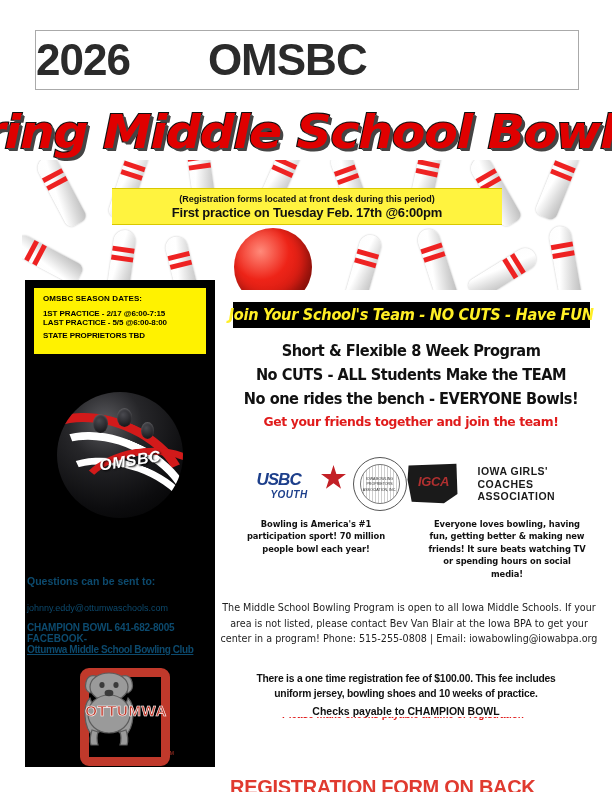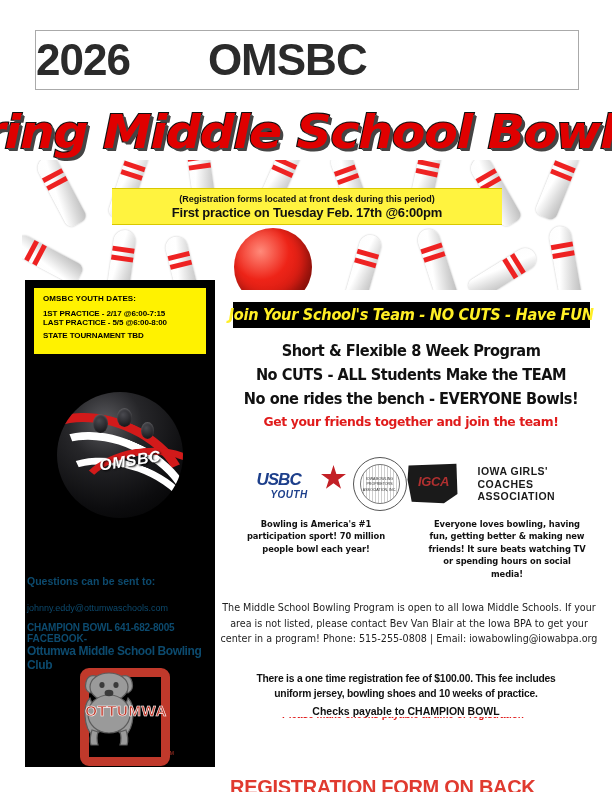--- a/index.html
+++ b/index.html
@@ -65,21 +65,21 @@
   .ball-txt{position:absolute;left:42px;top:60px;font-size:16px;font-weight:700;
             font-style:italic;color:#fff;letter-spacing:.5px;
             text-shadow:1px 1px 2px #000;transform:rotate(-9deg);}
 
   
   .q-block{position:absolute;left:27px;top:575px;width:186px;z-index:6;color:#0c4a6e;}
   .q-head{font-size:10.5px;font-weight:700;}
   .q-mail{font-size:9px;margin-top:16px;}
   .q-bowl{font-size:10px;font-weight:700;margin-top:9px;letter-spacing:-.2px;}
   .q-fb{font-size:10px;font-weight:700;}
-  .q-fb2{font-size:12px;font-weight:700;letter-spacing:-.4px;}
+  .q-fb2{font-size:10px;font-weight:700;letter-spacing:-.4px;text-decoration:underline;}
 
   
   .dog{position:absolute;left:76px;top:662px;width:96px;height:96px;z-index:7;}
   .dog-o{position:absolute;right:2px;top:6px;width:72px;height:80px;border:9px solid #c0392b;
          border-radius:9px;background:transparent;}
   .dog-body{position:absolute;left:2px;top:8px;width:62px;height:76px;}
   .dog-txt{position:absolute;left:4px;top:40px;width:92px;text-align:center;
            font-size:15px;font-weight:700;color:#c0392b;letter-spacing:.6px;
            -webkit-text-stroke:.6px #fff;}
   .tm{position:absolute;right:-2px;bottom:2px;font-size:5px;color:#c0392b;}
@@ -174,26 +174,26 @@
 </div>
 
 <div class="reg-band">
   <div class="reg-l2">(Registration forms located at front desk during this period)</div>
   <div class="reg-l3">First practice on Tuesday Feb. 17th @6:00pm</div>
 </div>
 
 <div class="left-col"></div>
 
 <div class="dates-box">
-  <div class="dates-t">OMSBC YOUTH  DATES:</div>
+  <div class="dates-t">OMSBC SEASON  DATES:</div>
   <div class="gap6"></div>
   <div class="dates-r">1ST PRACTICE -   2/17  @6:00-7:15</div>
   <div class="dates-r">LAST PRACTICE - 5/5   @6:00-8:00</div>
   <div class="gap4"></div>
-  <div class="dates-r">STATE TOURNAMENT TBD</div>
+  <div class="dates-r">STATE PROPRIETORS TBD</div>
 </div>
 
 <div class="ball-logo">
   <div class="ball-core">
     <div class="swoosh" style="left:-34px;top:26px;width:150px;height:92px;border:9px solid #d21a1a;border-color:#d21a1a transparent transparent transparent;transform:rotate(22deg);"></div>
     <div class="swoosh" style="left:-26px;top:46px;width:150px;height:90px;border:8px solid #fff;border-color:#fff transparent transparent transparent;transform:rotate(24deg);"></div>
     <div class="swoosh" style="left:-14px;top:70px;width:146px;height:86px;border:7px solid #fff;border-color:#fff transparent transparent transparent;transform:rotate(20deg);"></div>
     <div class="swoosh" style="left:18px;top:56px;width:128px;height:80px;border:7px solid #d21a1a;border-color:#d21a1a transparent transparent transparent;transform:rotate(-6deg);"></div>
     <div class="hole" style="left:36px;top:22px;width:15px;height:19px;"></div>
     <div class="hole" style="left:60px;top:16px;width:15px;height:19px;"></div>

